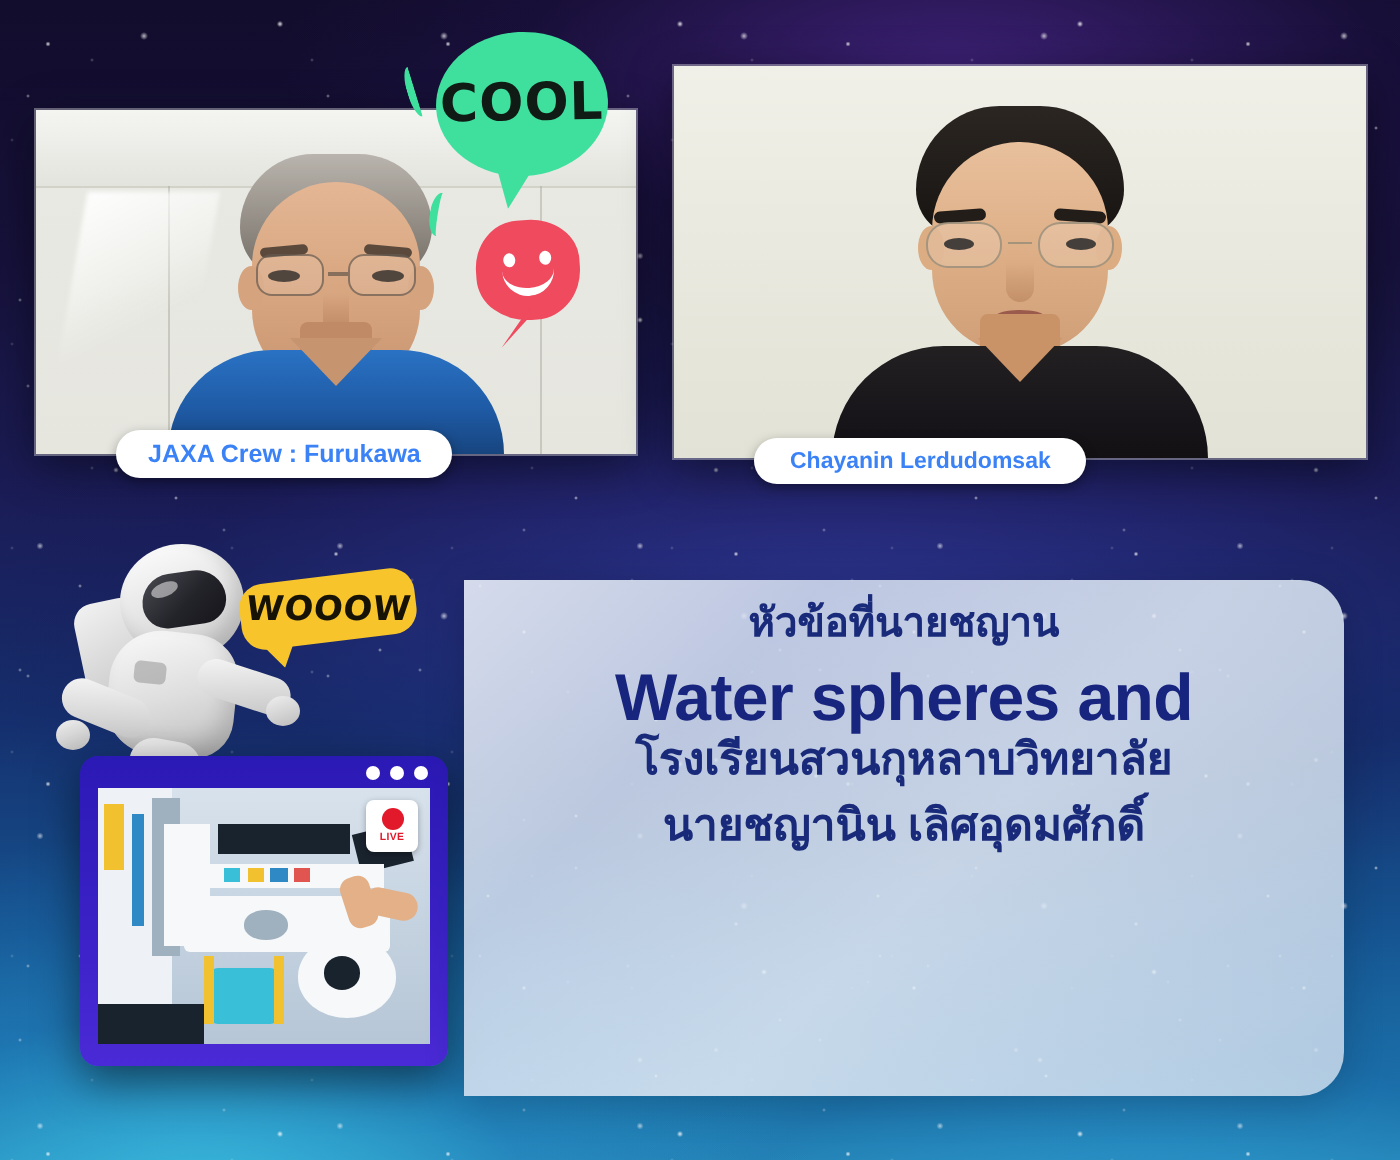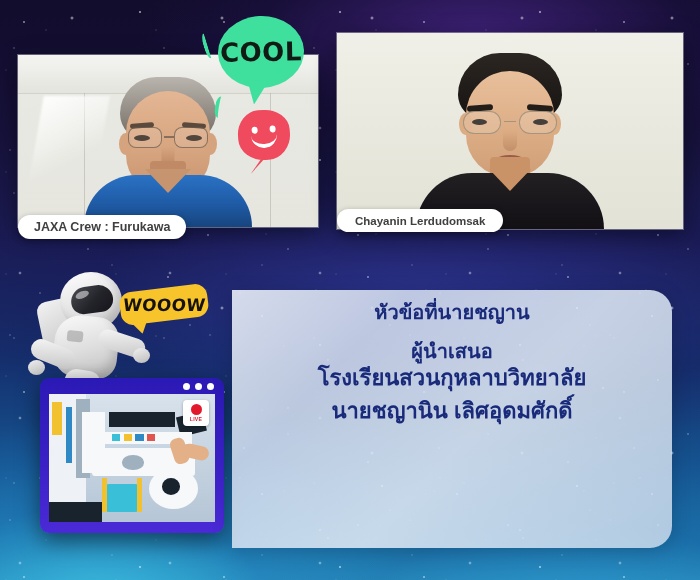--- a/index.html
+++ b/index.html
@@ -176,27 +176,28 @@
   #cy .vneck{
     position:absolute; left:50%; transform:translateX(-50%); bottom:38px;
     width:42px; height:22px; background:#c99367;
     clip-path:polygon(50% 100%,0 0,100% 0);
   }
 
   
   .badge {
     position:absolute;
     background:#fff; border-radius:999px;
-    color:#404040; font-weight:700;
+    color:#3b82f6; font-weight:700;
     display:flex; align-items:center; justify-content:center;
     box-shadow:0 2px 6px rgba(0,0,0,.35);
     white-space:nowrap;
+    margin-left:40px;
   }
   #badge-furukawa { left:18px; top:215px; height:24px; padding:0 16px; font-size:12.5px; }
-  #badge-chayanin { left:337px; top:209px; height:23px; padding:0 18px; font-size:11.5px; }
+  #badge-chayanin { left:337px; top:219px; height:23px; padding:0 18px; font-size:11.5px; }
 
   
   #cool-bubble{
     position:absolute; left:218px; top:16px; width:86px; height:72px;
     background:#3fdf9e; border-radius:50%;
     display:flex; align-items:center; justify-content:center;
     transform:rotate(-3deg);
   }
   #cool-bubble .txt{
     font-family:"DejaVu Sans", sans-serif;
@@ -509,22 +510,22 @@
         <span class="lbl">LIVE</span>
       </div>
     </div>
   </div>
 
   <div id="info-card">
     <div class="card-stars"></div>
 
     <div class="th-label sp-a">หัวข้อที่นายชญาน</div>
 
-
-
-    <div class="th-label sp-c">ผู้นำเสนอ</div>
+    <div class="en-title sp-b">Water spheres and</div>
+
+
 
     <div class="th-name">โรงเรียนสวนกุหลาบวิทยาลัย</div>
 
     <div class="th-name sp-d">นายชญานิน เลิศอุดมศักดิ์</div>
   </div>
 
 </div>
 
 </body></html>

